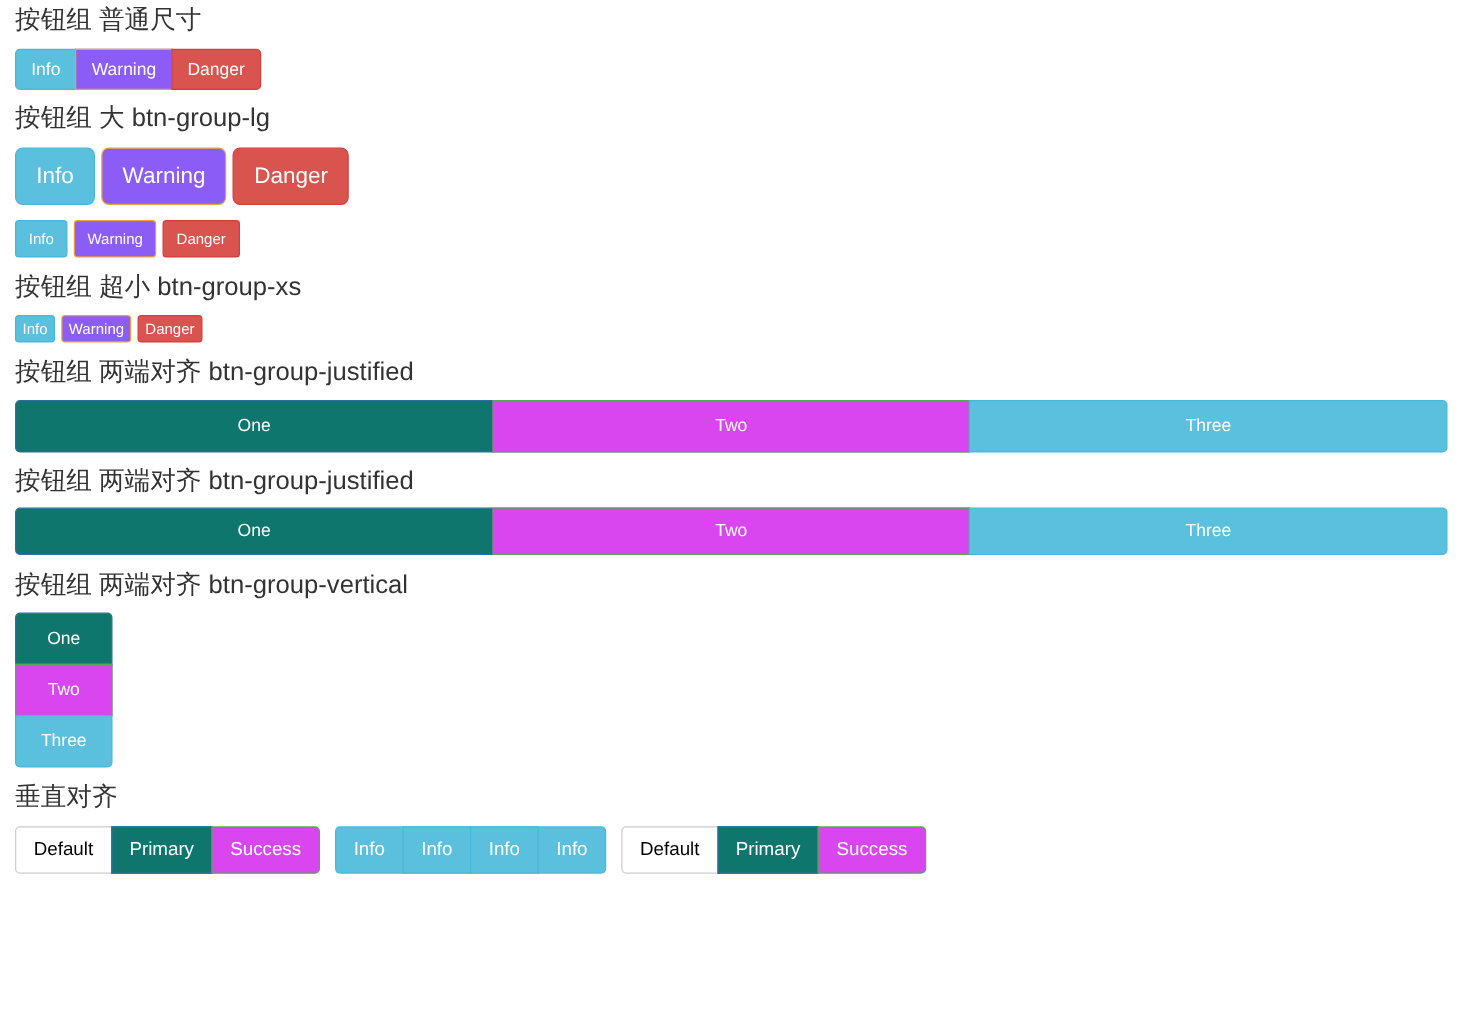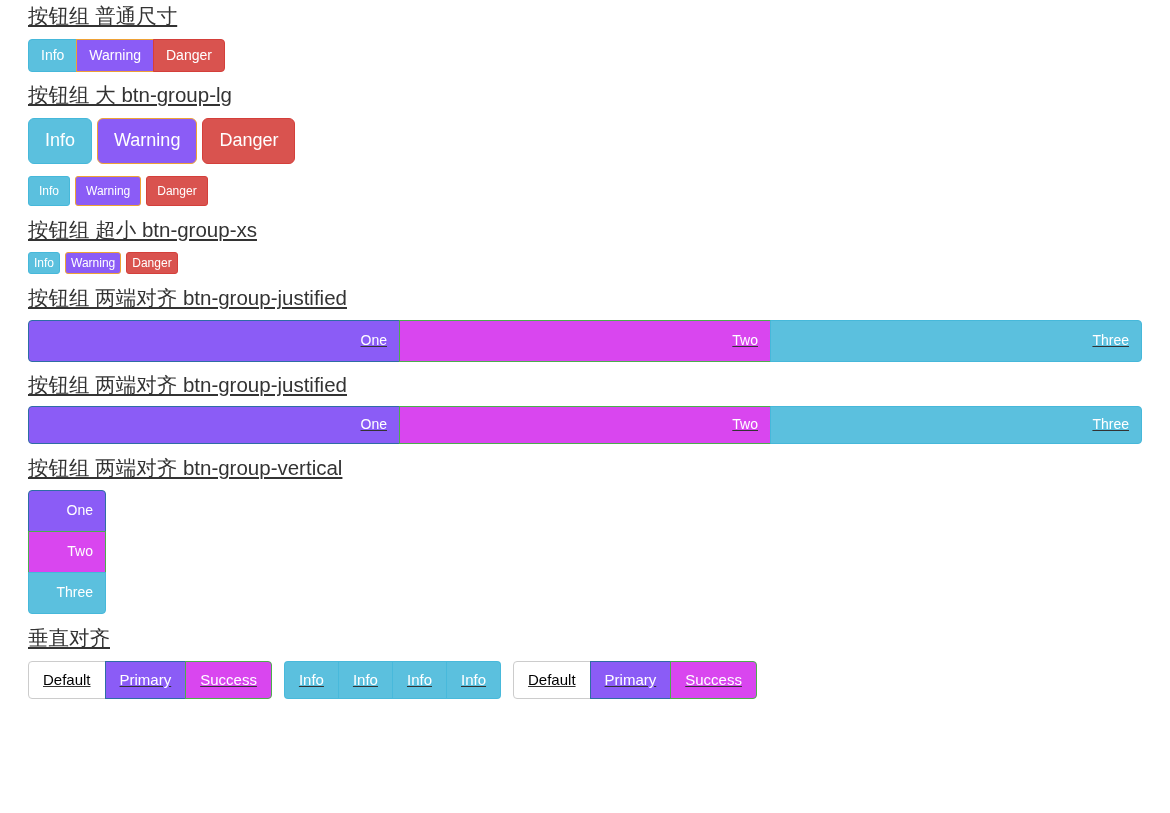--- a/index.html
+++ b/index.html
@@ -7,52 +7,52 @@
     padding: 0;
     background: #ffffff;
   }
   body {
     width: 1170px;
     height: 813px;
     font-family: "Liberation Sans", "DejaVu Sans", sans-serif;
     color: #333333;
     overflow: hidden;
   }
-  .page { padding: 0 28px; box-sizing: border-box; text-decoration: underline; }
+  .page { padding: 0 12px; box-sizing: border-box; }
 
   .section-title {
     font-size: 20.5px;
     line-height: 1;
     color: #333333;
     font-weight: normal;
     margin: 0;
     padding: 0;
     white-space: nowrap;
   }
 
   
   .btn {
     display: inline-block;
     box-sizing: border-box;
     border: 1px solid transparent;
     color: #ffffff;
-    text-align: right;
+    text-align: center;
     vertical-align: middle;
     white-space: nowrap;
     font-family: inherit;
     cursor: pointer;
     padding: 6px 12px;
     font-size: 14px;
     line-height: 1.42857;
     border-radius: 4px;
   }
   .btn-info    { background-color: #5bc0de; border-color: #46b8da; }
   .btn-warning { background-color: #8b5cf6; border-color: #eea236; }
   .btn-danger  { background-color: #d9534f; border-color: #d43f3a; }
-  .btn-primary { background-color: #8b5cf6; border-color: #2e6da4; }
+  .btn-primary { background-color: #0f766e; border-color: #2e6da4; }
   .btn-success { background-color: #d946ef; border-color: #4cae4c; }
   .btn-default { background-color: #ffffff; border-color: #cccccc; color: #000000; }
 
   .btn-lg { padding: 10px 16px; font-size: 18px; line-height: 1.3333; border-radius: 6px; }
   .btn-sm { padding: 5px 10px;  font-size: 12px; line-height: 1.5;    border-radius: 3px; }
   .btn-xs { padding: 1px 5px;   font-size: 12px; line-height: 1.5;    border-radius: 3px; }
 
   
   .btn-group { display: inline-flex; vertical-align: middle; }
   .btn-group > .btn { border-radius: 0; margin-left: -1px; position: relative; }

